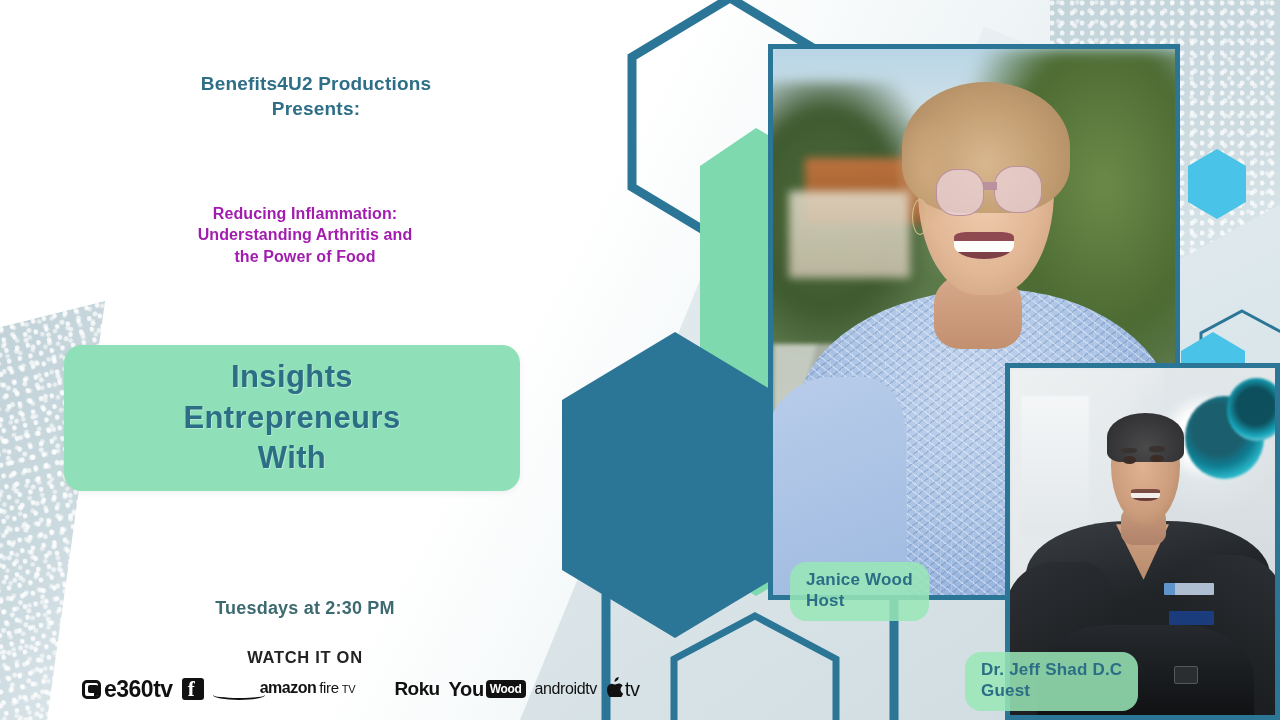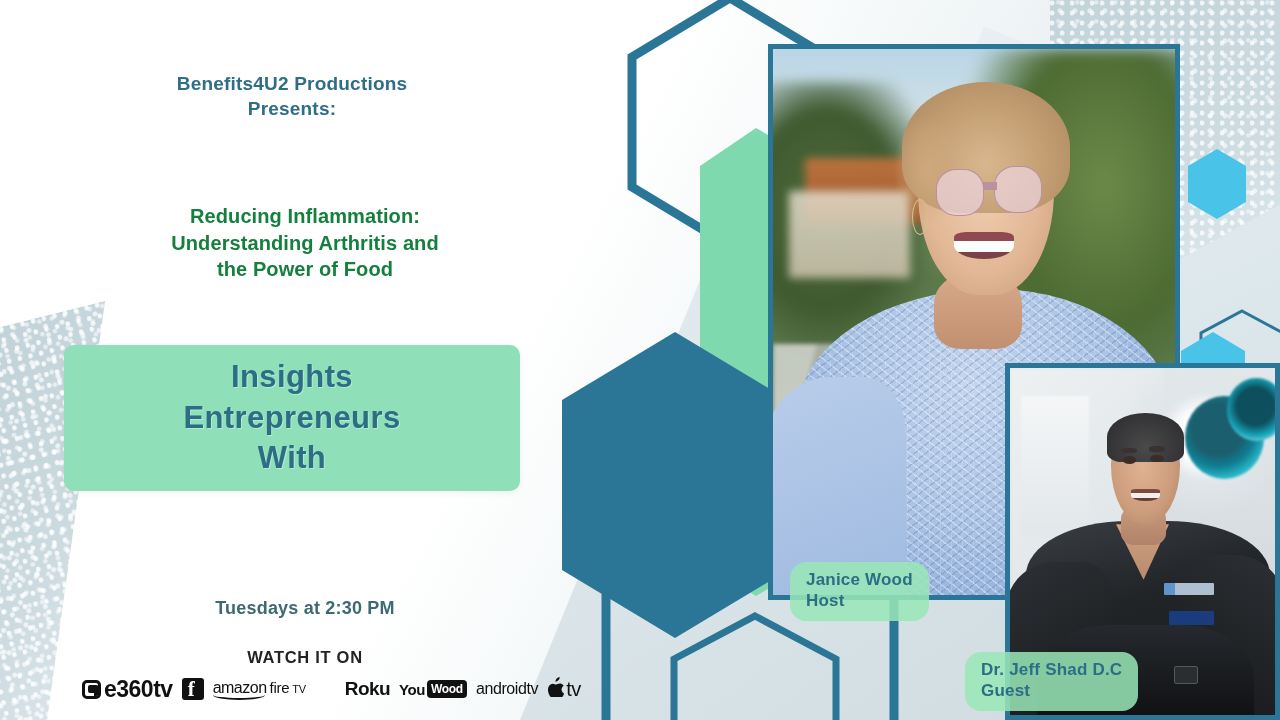--- a/index.html
+++ b/index.html
@@ -167,35 +167,35 @@
     background:linear-gradient(180deg,#7a4a43 0 30%, #f3eeea 30% 76%, #6a3c37 76% 100%); border-radius:20% 20% 56% 56%; }
   .jf-badge { position:absolute; left:60%; top:70%; width:17%; height:4.2%;
     background:#1b3f86; border-radius:1px; opacity:.9; }
   .jf-logo { position:absolute; left:58%; top:62%; width:19%; height:3.4%;
     background:linear-gradient(90deg, #6aa8e8 0 22%, #c7d9ef 22% 100%); border-radius:1px; opacity:.85; }
   .jf-watch { position:absolute; left:62%; bottom:9%; width:9%; height:5%;
     background:#2b2e31; border:1px solid #55595d; border-radius:2px; }
 
   
   .presents {
-    position:absolute; left:142px; top:72px; width:300px;
+    position:absolute; left:166px; top:72px; width:300px;
     text-align:center; color:#2e6f87;
     font-weight:700; font-size:19px; line-height:1.3;
     letter-spacing:.2px;
     text-shadow:0 1px 0 rgba(255,255,255,.6);
   }
   .episode-title {
     position:absolute; left:140px; top:203px; width:330px;
-    text-align:center; color:#15803d;
-    font-weight:700; font-size:20px; line-height:1.33;
+    text-align:center; color:#a21caf;
+    font-weight:700; font-size:16px; line-height:1.33;
     letter-spacing:.1px;
   }
   .show-banner {
     position:absolute; left:64px; top:345px; width:456px; height:146px;
-    background:#8fe0b8; border-radius:10px;
+    background:#8fe0b8; border-radius:18px;
     box-shadow:0 2px 6px rgba(0,0,0,.06);
     display:flex; align-items:center; justify-content:center;
   }
   .show-banner-text {
     text-align:center; color:#2b6e86;
     font-weight:700; font-size:31px; line-height:1.32;
     letter-spacing:.4px;
     text-shadow:1px 1px 0 rgba(255,255,255,.35);
   }
   .schedule {
@@ -230,28 +230,28 @@
   .fb-mark {
     width:22px; height:22px; background:#111; border-radius:3px;
     position:relative;
   }
   .fb-mark::after {
     content:"f"; position:absolute; left:6px; top:-1px;
     color:#fff; font-family:"Liberation Serif", serif; font-weight:700; font-size:21px;
   }
   .amz { flex-direction:column; align-items:flex-start; justify-content:center; }
   .amz-row { display:flex; align-items:baseline; gap:3px; }
-  .amz-a { font-size:16px; font-weight:400; letter-spacing:-.5px; }
+  .amz-a { font-size:16px; font-weight:700; letter-spacing:-.5px;margin-left:47px; }
   .amz-f { font-size:15px; font-weight:400; letter-spacing:-.3px; }
   .amz-tv { font-size:11px; font-weight:400; letter-spacing:-.2px; }
   .amz-smile { width:52px; height:5px; margin-top:-2px; border-bottom:2px solid #111;
     border-radius:0 0 50% 50%/0 0 100% 100%; }
   .roku { font-size:19px; font-weight:700; letter-spacing:-.6px;margin-left:30px; }
   .yt { display:flex; align-items:center; gap:2px; }
-  .yt-you { font-size:15px; font-weight:700; letter-spacing:-.4px; }
+  .yt-you { font-size:20px; font-weight:700; letter-spacing:-.4px; }
   .yt-box { background:#111; color:#fff; font-size:12px; font-weight:700;
     padding:2px 4px 2px 4px; border-radius:4px; letter-spacing:-.3px; }
   .atv { font-size:16px; font-weight:400; letter-spacing:-.4px; }
   .apple { display:flex; align-items:center; gap:2px; }
   .apple-glyph { font-size:19px; line-height:1; transform:translateY(-1px); }
   .apple-tv { font-size:20px; font-weight:300; letter-spacing:-.5px; }
 
   
   .name-badge {
     position:absolute; background:rgba(152,231,183,.86);

